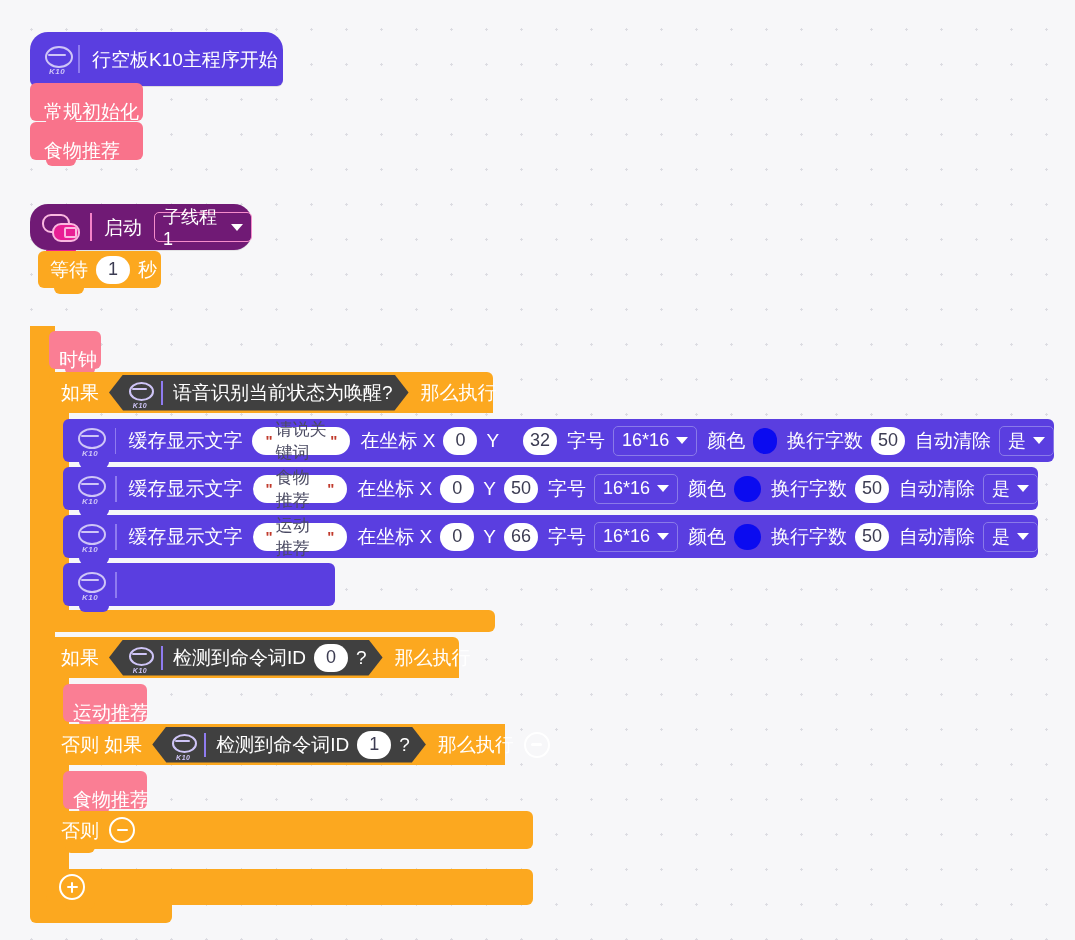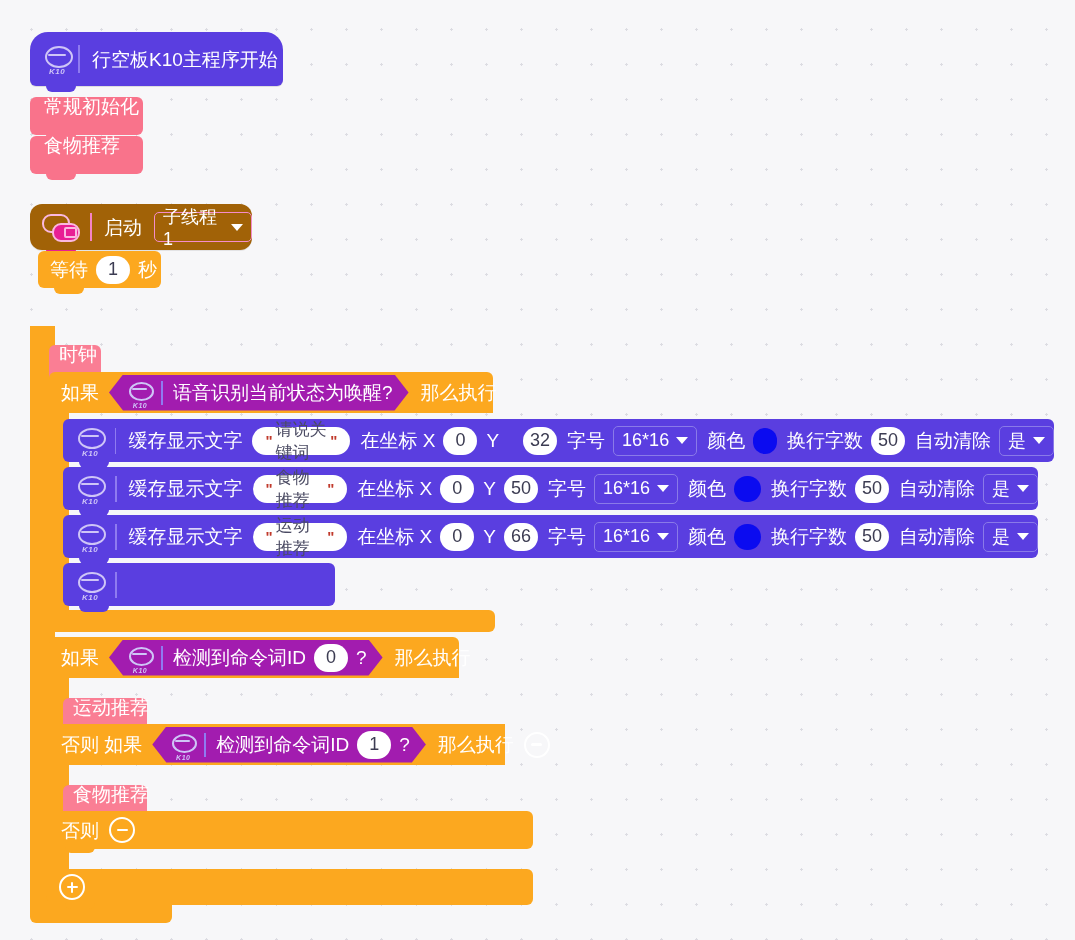--- a/index.html
+++ b/index.html
@@ -49,28 +49,28 @@
     position:absolute;left:6px;top:10px;width:18px;height:2px;background:#cfc5f7;border-radius:1px;
   }
   .k10 .tag{
     position:absolute;left:0;bottom:-2px;width:30px;text-align:center;
     font-size:8px;font-weight:bold;font-style:italic;color:#cfc5f7;letter-spacing:.5px;
   }
 
   
   .pink{
     background:#f9738b;border-radius:6px;
-    display:flex;align-items:flex-start;padding:0 14px;margin-top:14px;
+    display:flex;align-items:flex-end;padding:0 14px;
   }
   .pink .notch-top,.pink .notch-bot{background:#f9738b;}
   .pink.light{background:#fa7e94;}
 
   
   .magenta{
-    background:#a16207;border-radius:12px;display:flex;align-items:center;
+    background:#701a75;border-radius:18px;display:flex;align-items:center;
     box-shadow:0 1px 0 rgba(0,0,0,.08);
     justify-content:space-between;
   }
   .magenta .notch-top,.magenta .notch-bot{background:#e81e94;}
   .magenta .sep{width:2px;height:28px;background:#f583c7;margin:0 12px;}
 
   
   .thread-ic{width:36px;height:26px;margin-left:12px;position:relative;flex:none;}
   .thread-ic .b1{position:absolute;left:0;top:0;width:24px;height:15px;border:2px solid #fbb8e0;border-radius:9px;}
   .thread-ic .b2{position:absolute;left:10px;top:9px;width:24px;height:15px;border:2px solid #fbb8e0;border-radius:9px;background:#e81e94;}
@@ -87,21 +87,21 @@
 
   
   .purple{
     background:#5a3ee0;border-radius:6px;display:flex;align-items:center;
   }
   .purple .notch-top,.purple .notch-bot{background:#5a3ee0;}
   .purple .sep{width:2px;height:26px;background:#8f7bf0;margin:0 12px 0 10px;}
 
   
   .hex{
-    background:#a21caf;display:flex;align-items:center;
+    background:#404040;display:flex;align-items:center;
     clip-path:polygon(14px 0,calc(100% - 14px) 0,100% 50%,calc(100% - 14px) 100%,14px 100%,0 50%);
     padding-left:4px;
   }
   .hex .sep{width:2px;height:24px;background:#8f7bf0;margin:0 10px 0 8px;}
 
   
   .oval{
     background:#fff;border-radius:999px;color:#3c3c52;
     display:inline-flex;align-items:center;justify-content:center;
     font-size:18px;padding:0 4px;box-sizing:border-box;min-width:34px;height:28px;

